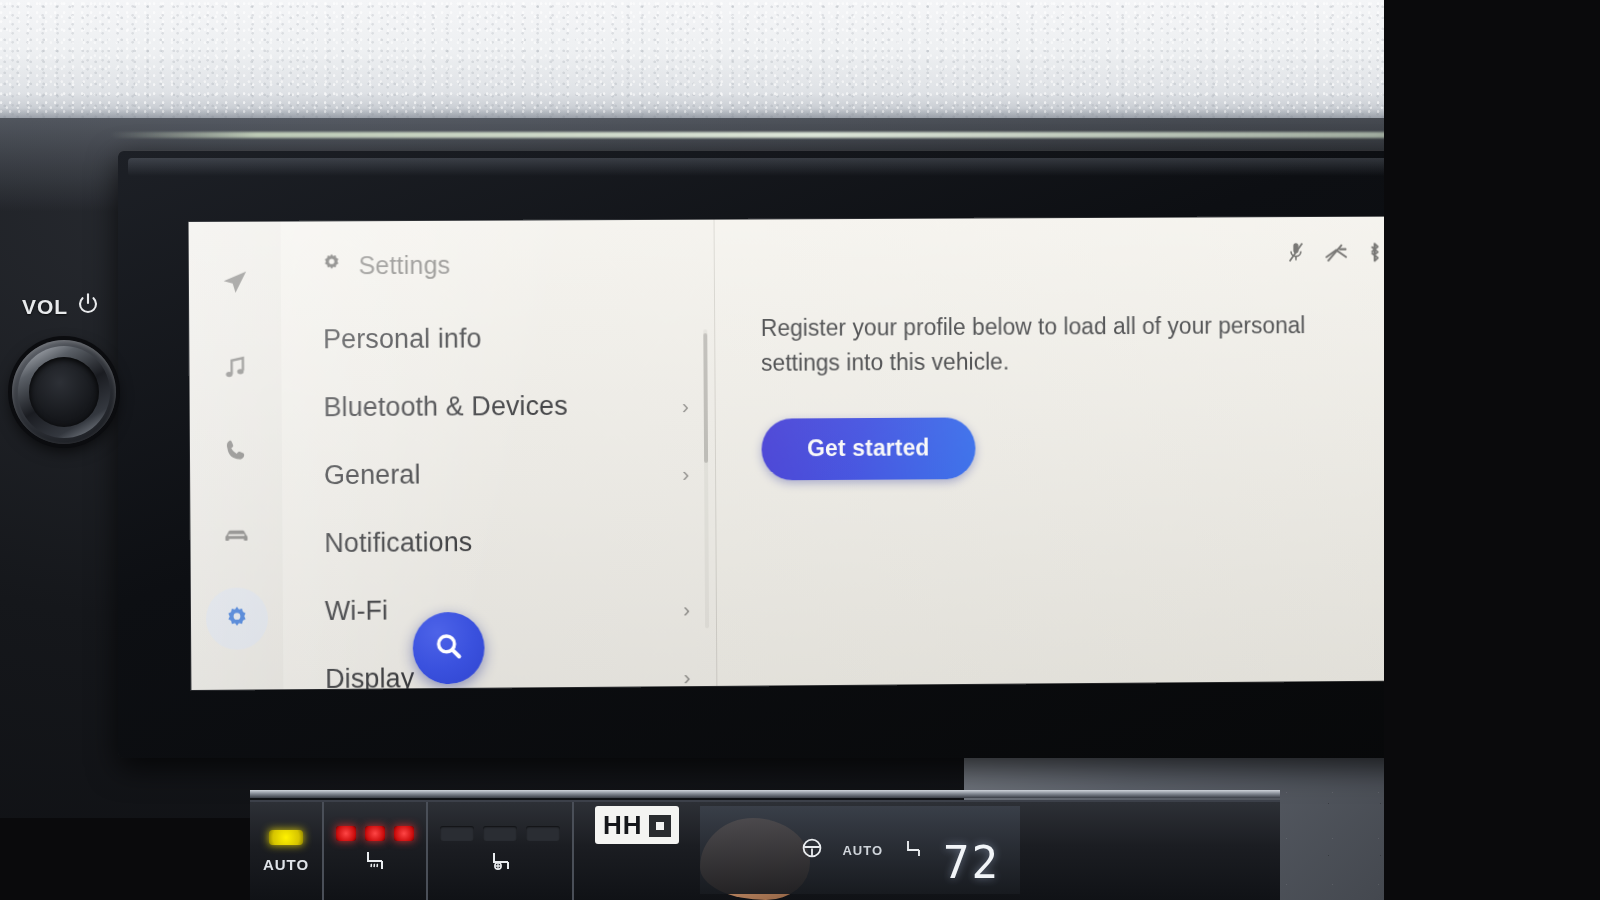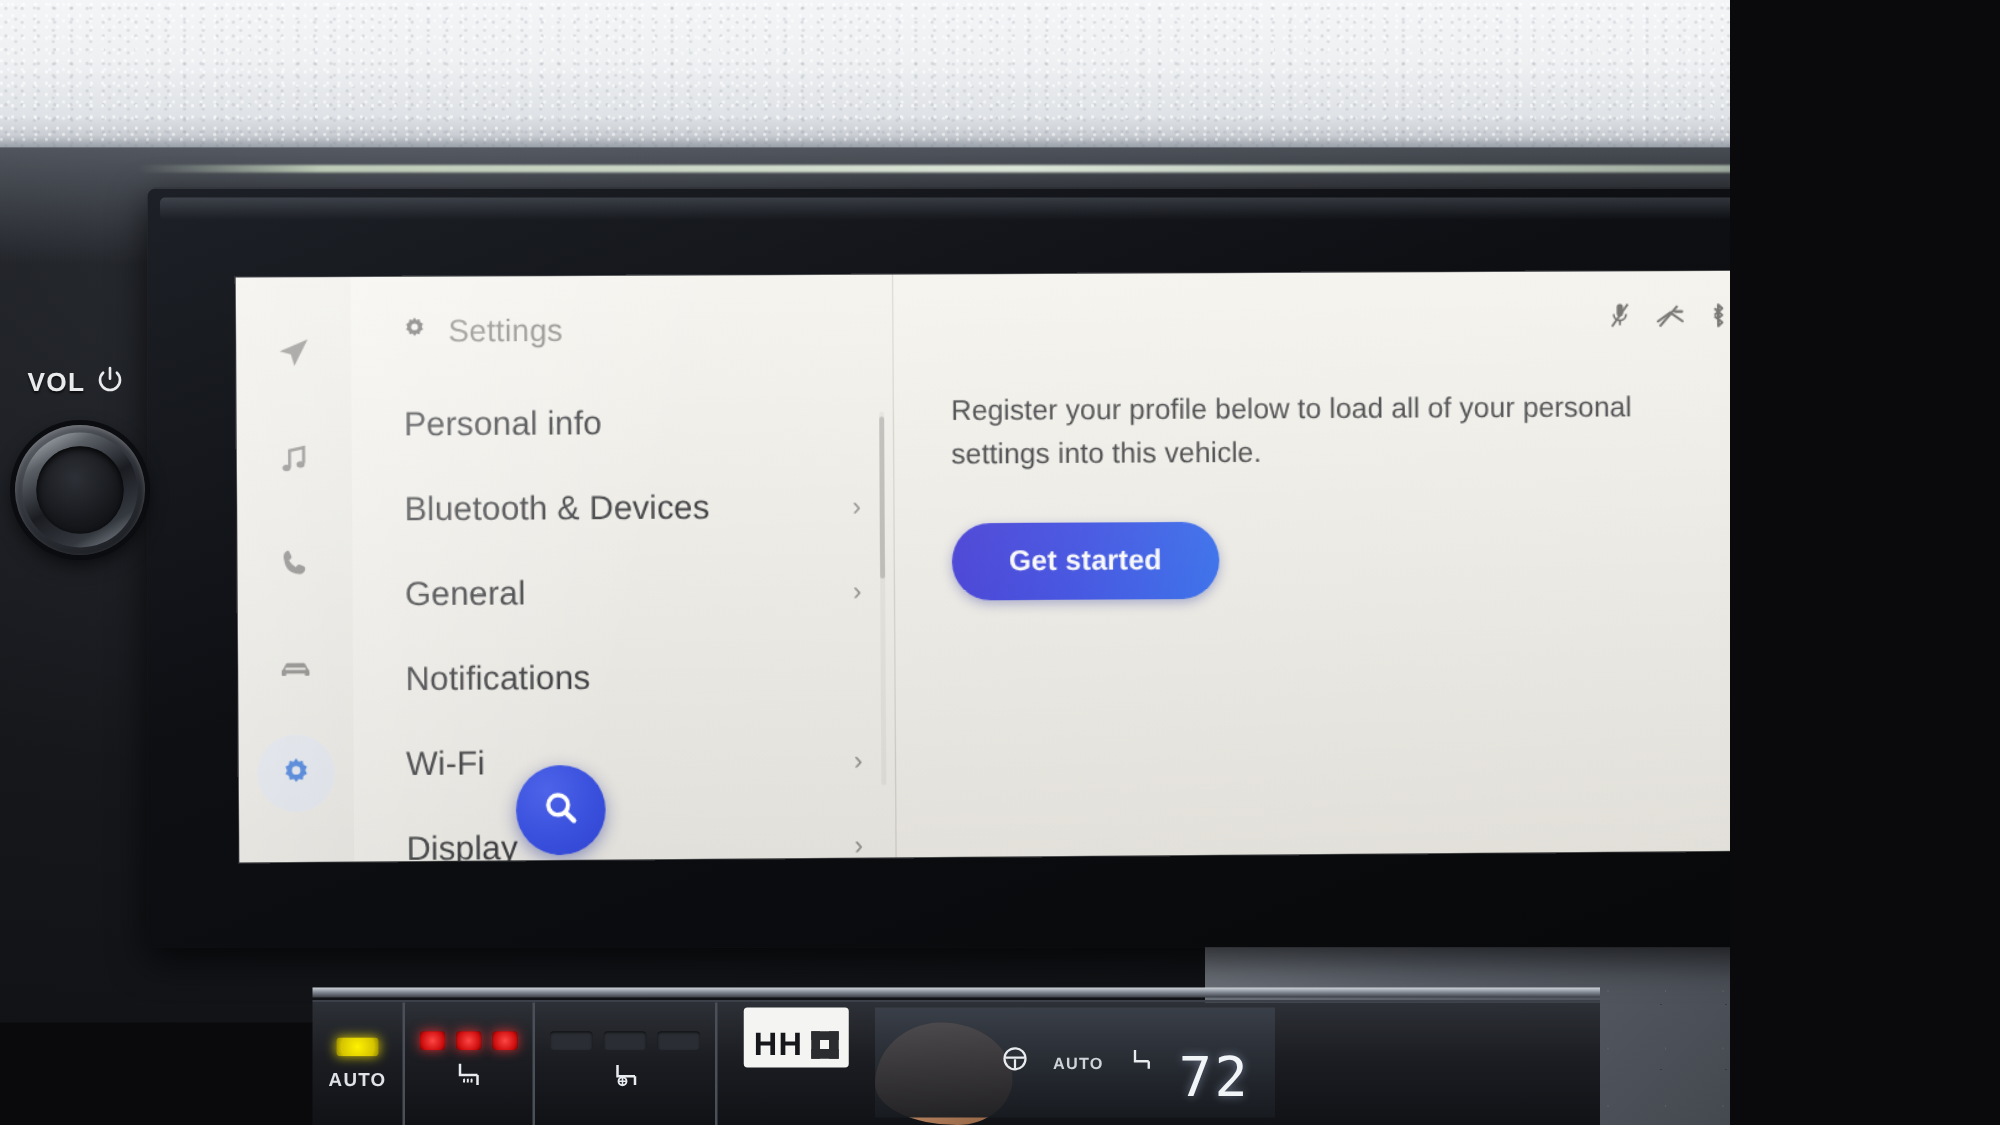--- a/index.html
+++ b/index.html
@@ -324,21 +324,21 @@
     font-family: "DejaVu Sans Mono", monospace;
     letter-spacing: 2px;
     text-shadow: 0 0 8px rgba(200,220,255,.45);
     margin-top: 24px;
   }
   .hh-badge {
     position: absolute;
     left: 595px; top: 806px;
     background: #f4f4f2;
     color: #15171b;
-    padding: 14px 8px 3px 8px;
+    padding: 4px 8px 3px 8px;
     border-radius: 3px;
     display: flex; align-items: center; gap: 6px;
     font-weight: bold;
     font-size: 26px;
     letter-spacing: 1px;
     z-index: 6;
   }
   .hh-qr {
     width: 22px; height: 22px;
     background-image:

